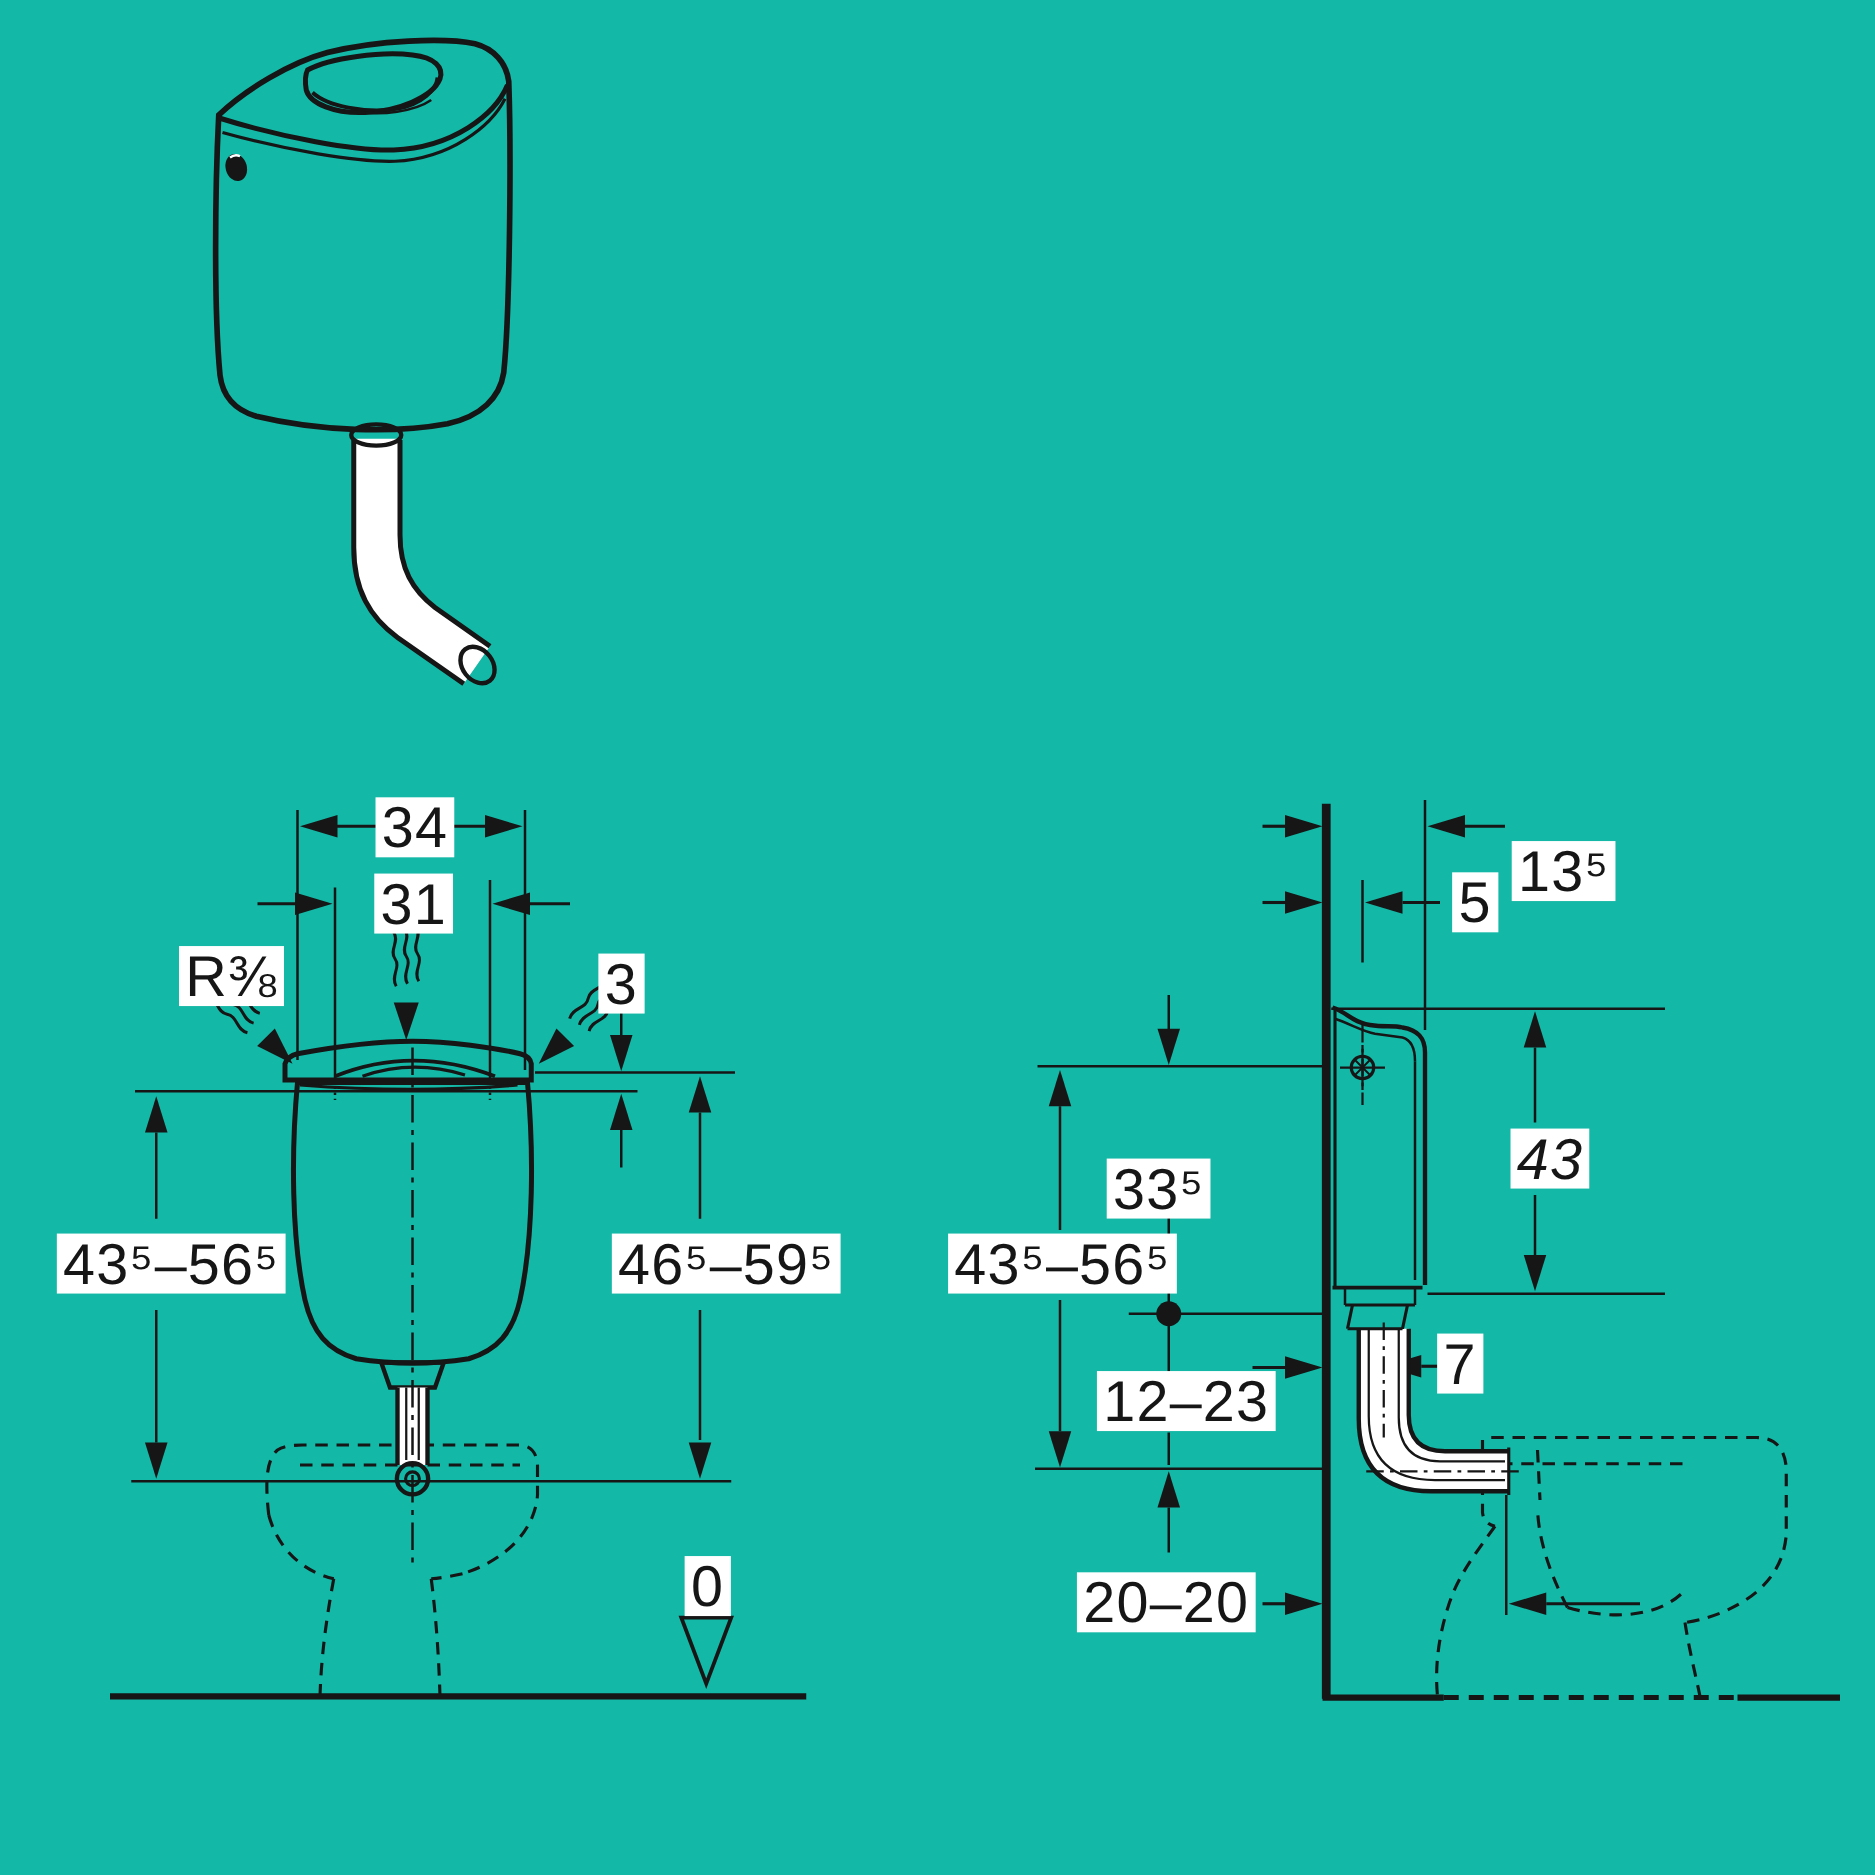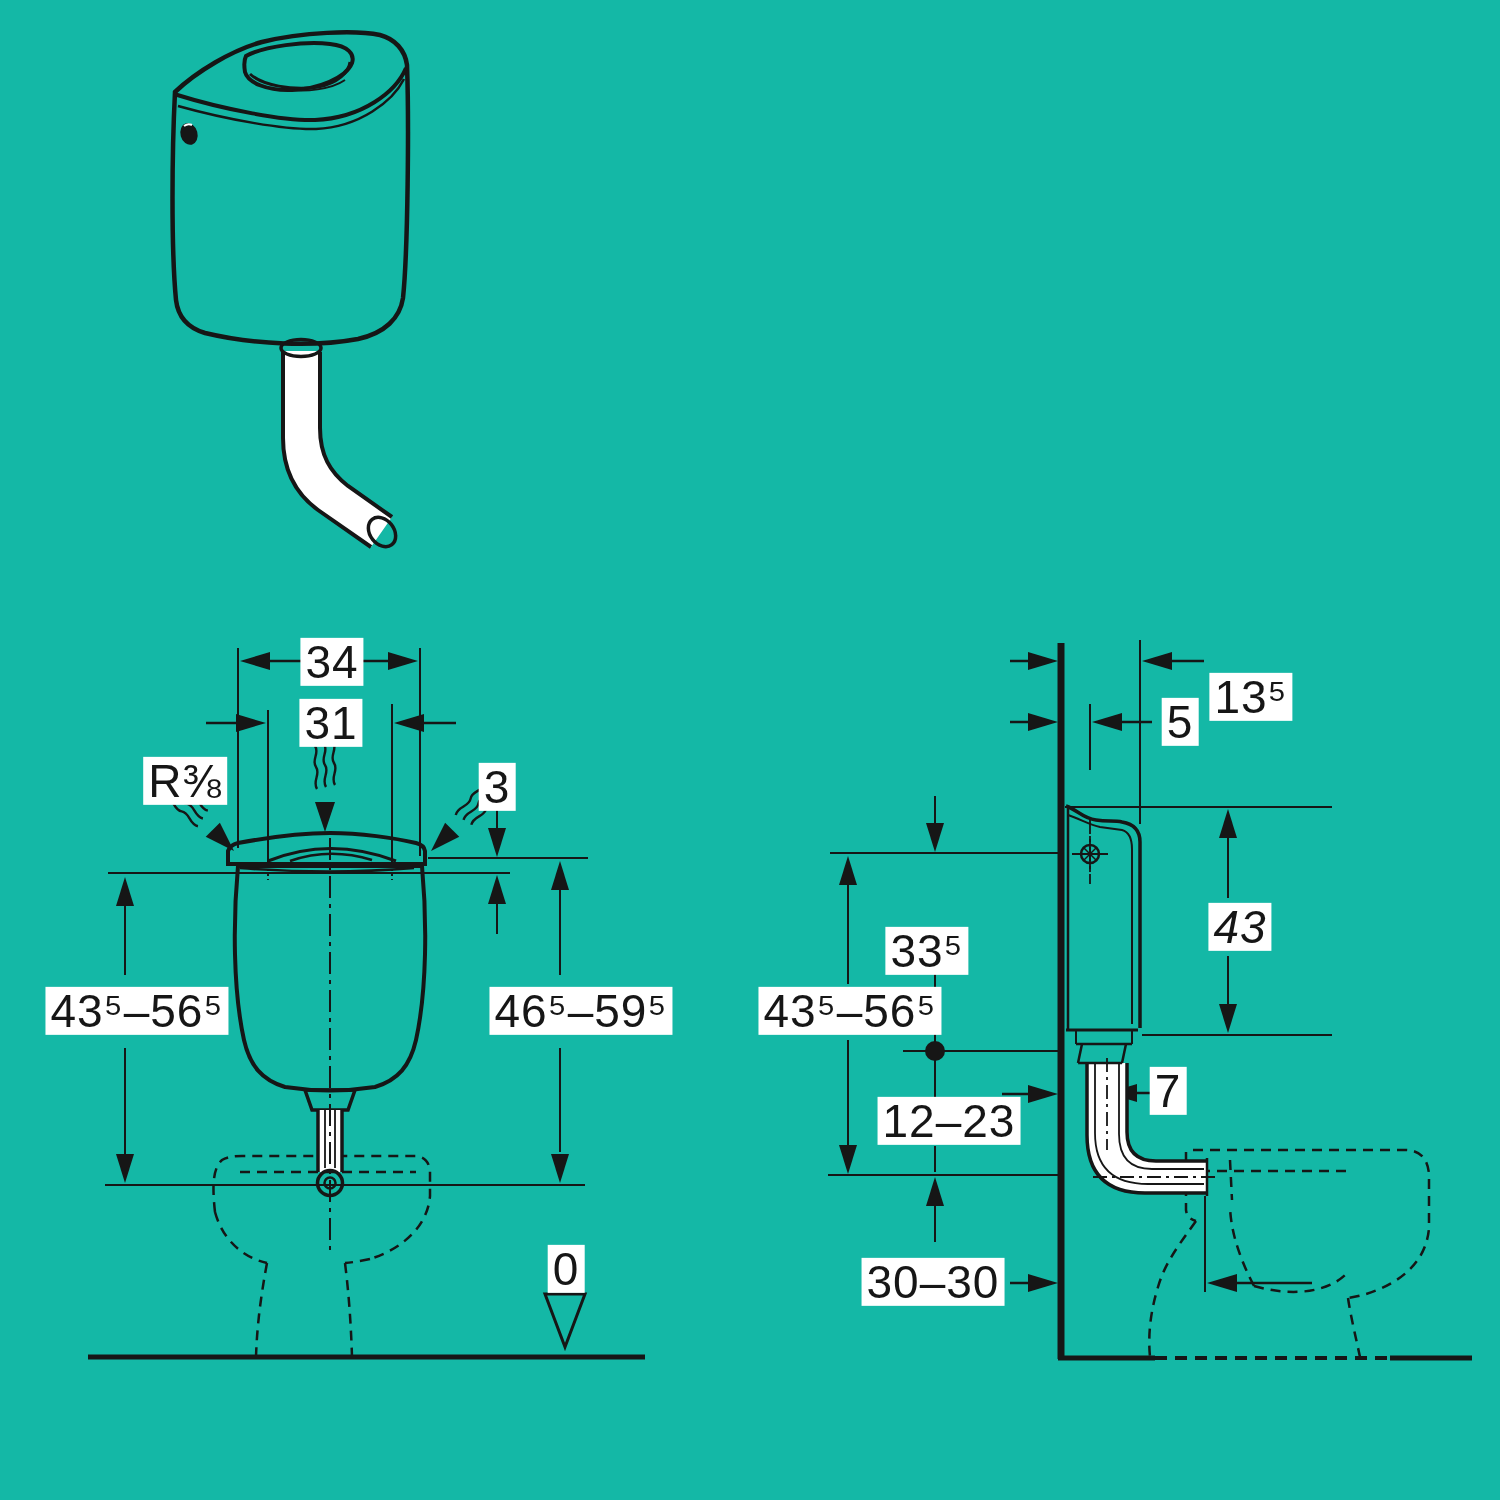--- a/index.html
+++ b/index.html
@@ -252,15 +252,15 @@
   <div class="dim" style="left:581px;top:1011px;text-align:right;">46⁵–59⁵</div>
   <div class="dim" style="left:566px;top:1269px;">0</div>
 
   <div class="dim" style="left:1251px;top:661px;margin-top:36px;">13⁵</div>
   <div class="dim" style="left:1180px;top:722px;">5</div>
   <div class="dim" style="left:927px;top:951px;">33⁵</div>
   <div class="dim" style="left:1240px;top:927px;font-style:italic;">43</div>
   <div class="dim" style="left:850px;top:1011px;">43⁵–56⁵</div>
   <div class="dim" style="left:949px;top:1121px;">12–23</div>
   <div class="dim" style="left:1168px;top:1091px;">7</div>
-  <div class="dim" style="left:933px;top:1282px;">30–30</div>
+  <div class="dim" style="left:933px;top:1282px;">20–20</div>
 
 </div>
 
 </body></html>

